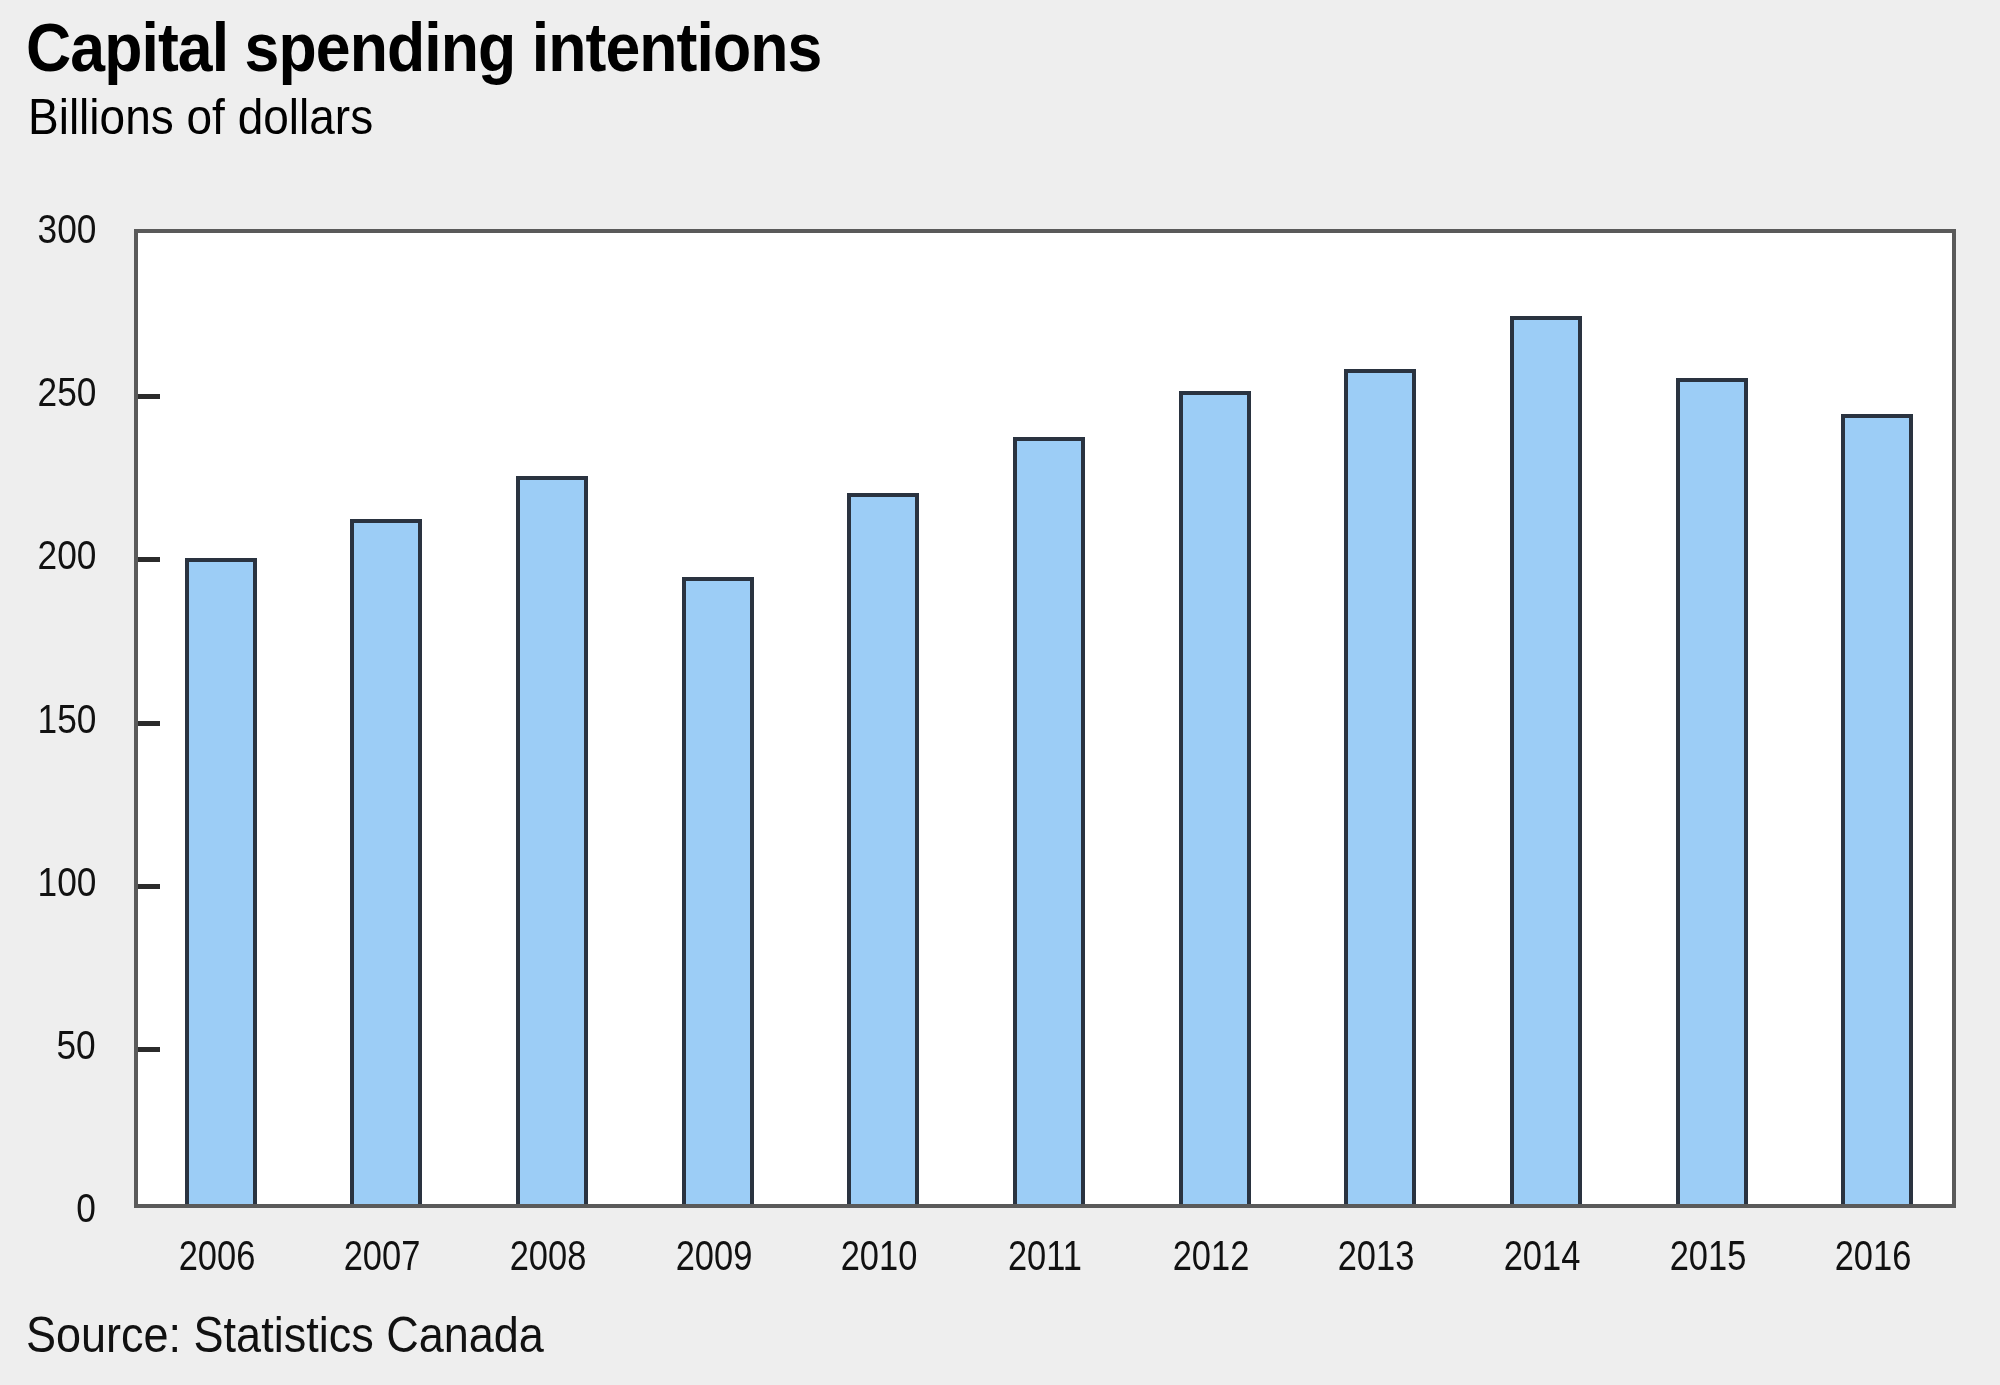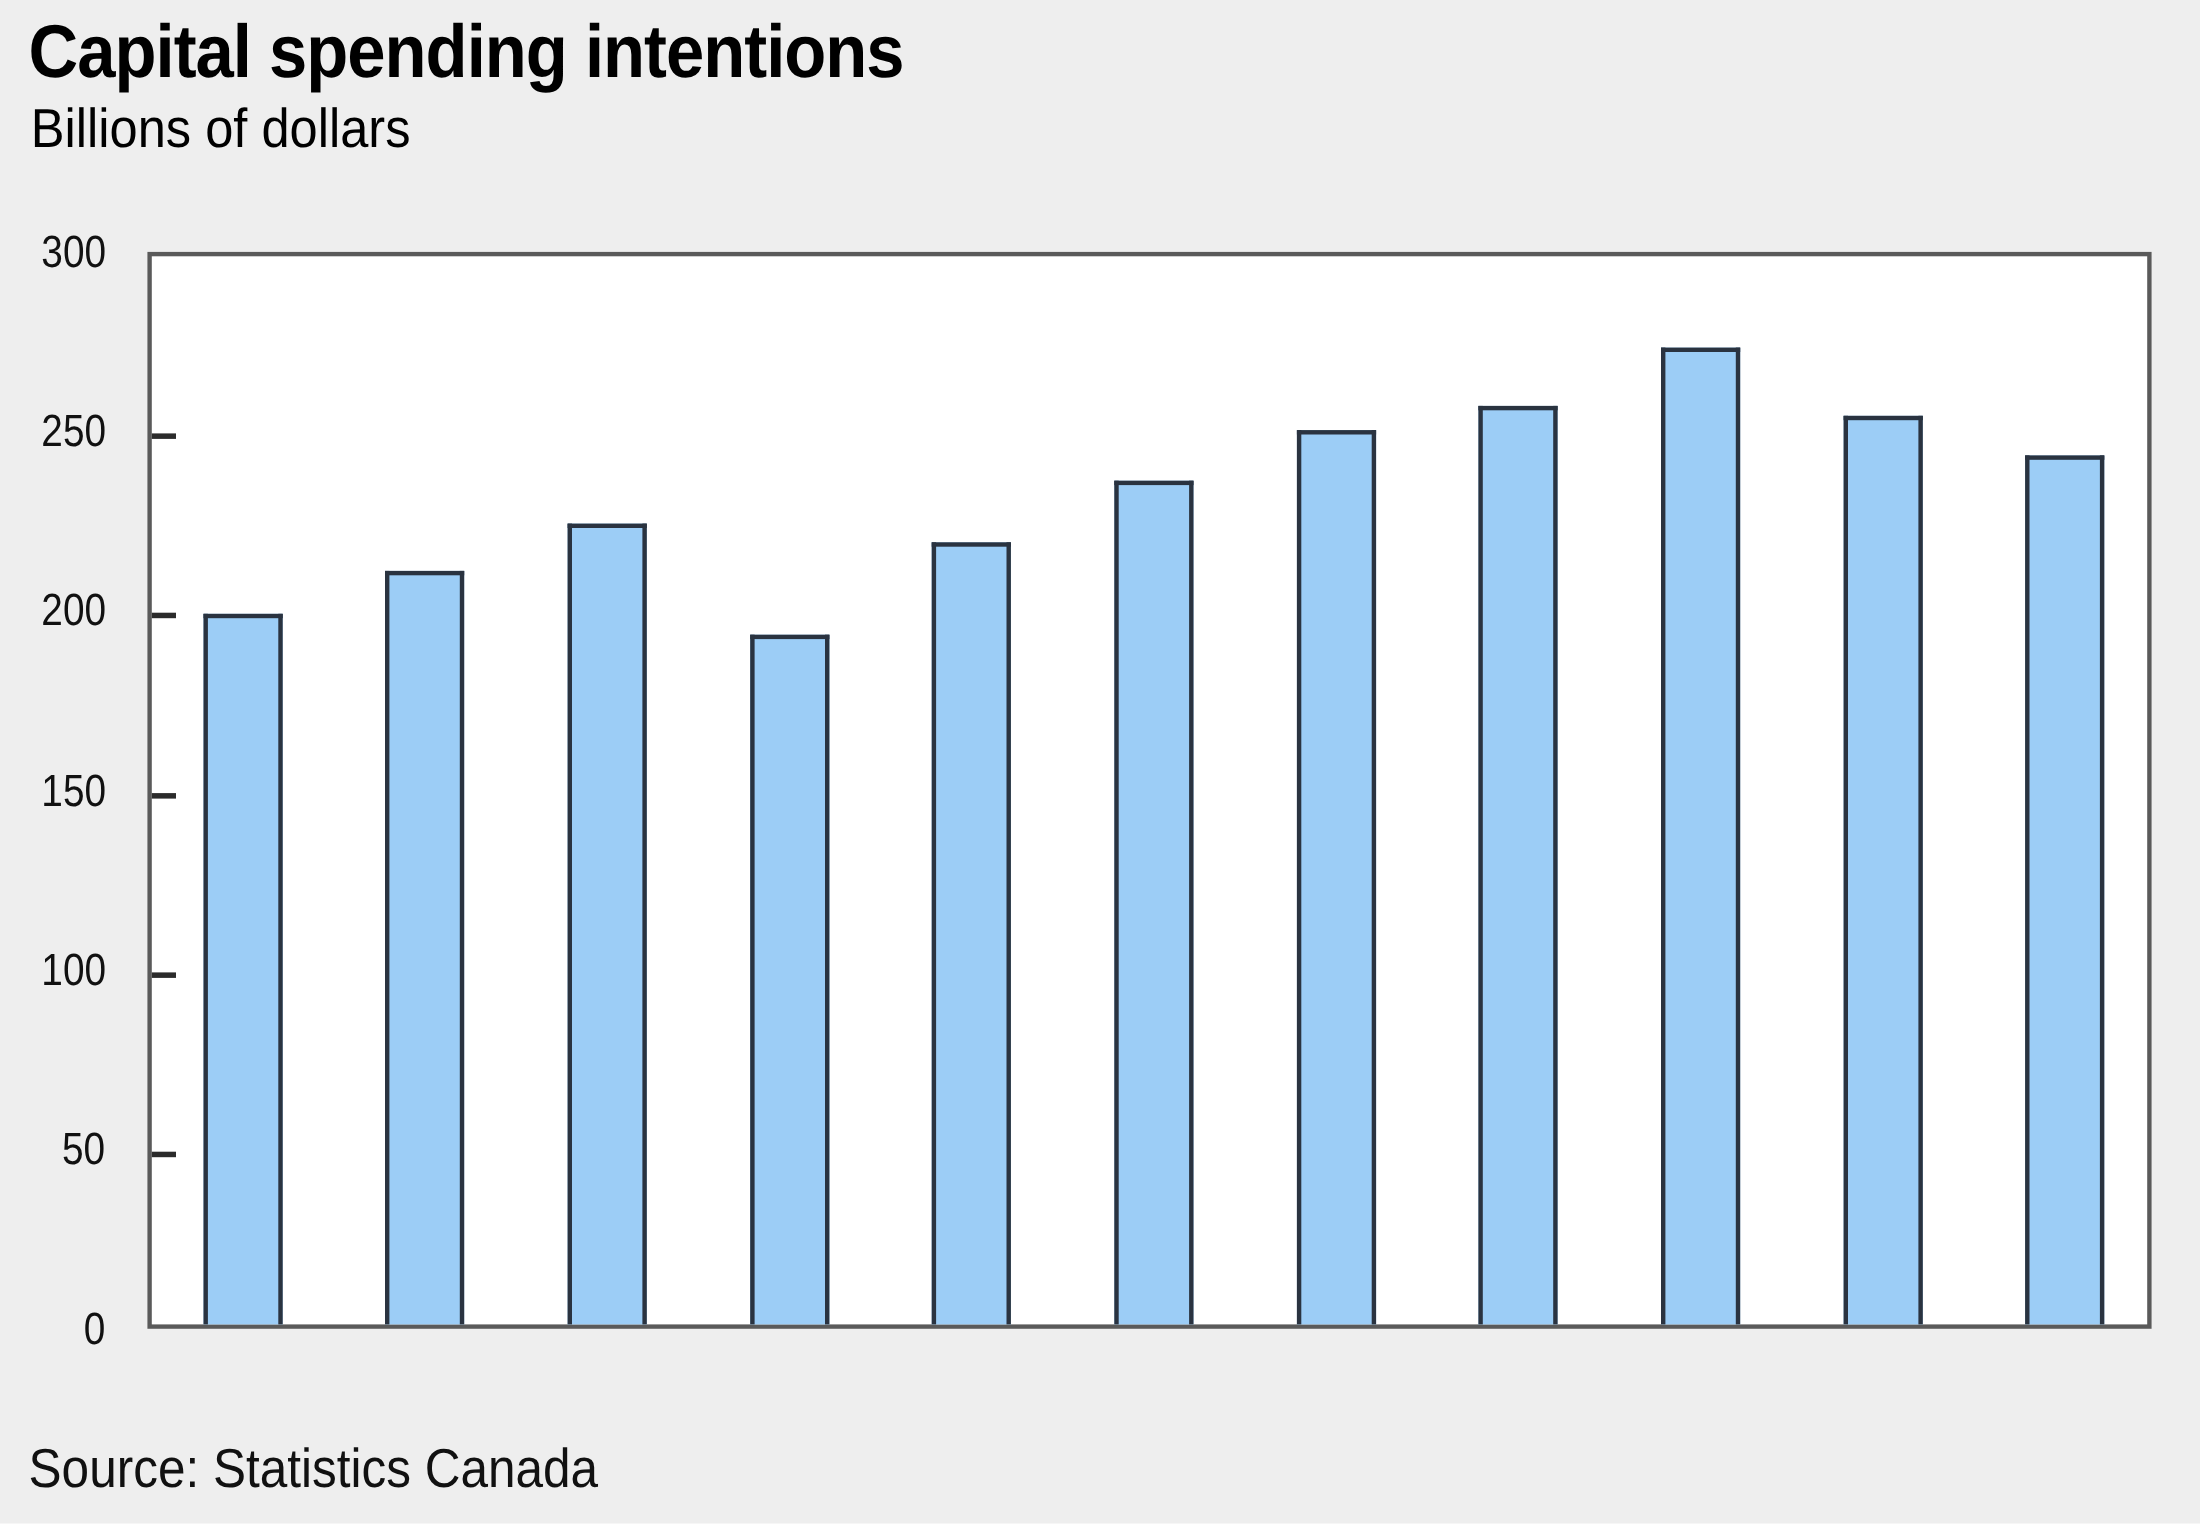--- a/index.html
+++ b/index.html
@@ -112,16 +112,29 @@
         <div class="bar" title="2015: 253" style="left: 1537.55px; width: 72px; height: 825.623px; background: rgb(156, 205, 246); border-color: rgb(42, 51, 64);"></div>
         <div class="bar" title="2016: 242" style="left: 1703.18px; width: 72px; height: 789.727px; background: rgb(156, 205, 246); border-color: rgb(42, 51, 64);"></div>
       </div>
   <div class="ytick-line" style="top: 813.833px;"></div>
       <div class="ytick-line" style="top: 650.667px;"></div>
       <div class="ytick-line" style="top: 487.5px;"></div>
       <div class="ytick-line" style="top: 324.333px;"></div>
       <div class="ytick-line" style="top: 161.167px;"></div>
     </div>
 
+  <div class="xlabels">
+      <div class="xl" style="left: 82.8182px;">2006</div>
+      <div class="xl" style="left: 248.455px;">2007</div>
+      <div class="xl" style="left: 414.091px;">2008</div>
+      <div class="xl" style="left: 579.727px;">2009</div>
+      <div class="xl" style="left: 745.364px;">2010</div>
+      <div class="xl" style="left: 911px;">2011</div>
+      <div class="xl" style="left: 1076.64px;">2012</div>
+      <div class="xl" style="left: 1242.27px;">2013</div>
+      <div class="xl" style="left: 1407.91px;">2014</div>
+      <div class="xl" style="left: 1573.55px;">2015</div>
+      <div class="xl" style="left: 1739.18px;">2016</div>
+    </div>
 
   <div class="source">Source: Statistics Canada</div>
 
 </div>
 
 </body></html>

